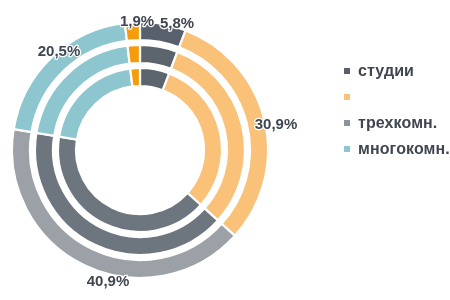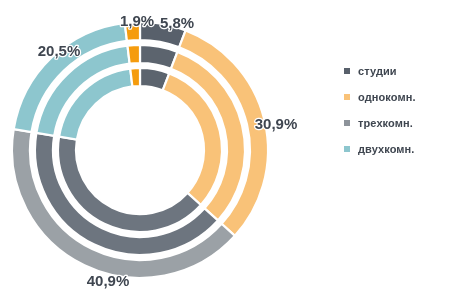--- a/index.html
+++ b/index.html
@@ -46,21 +46,21 @@
     height: 26px;
   }
   .legend-marker {
     width: 6px;
     height: 6px;
     flex: 0 0 6px;
     margin-right: 8px;
   }
   .legend-text {
     font-family: "Liberation Sans", sans-serif;
-    font-size: 11px;
+    font-size: 16px;
     font-weight: bold;
     color: #3f4650;
     white-space: nowrap;
     letter-spacing: 0.1px;
   }
 </style>
 </head>
 <body>
 
 <div id="chart-area">
@@ -92,23 +92,22 @@
   </svg>
 </div>
 
 <div id="legend">
   <div class="legend-row">
     <span class="legend-marker" style="background: rgb(88, 96, 107);"></span>
     <span class="legend-text">студии</span>
   </div>
   <div class="legend-row">
     <span class="legend-marker" style="background: rgb(249, 194, 120);"></span>
-    <span class="legend-text">однокомн.</span>
   </div>
   <div class="legend-row">
     <span class="legend-marker" style="background: rgb(141, 147, 154);"></span>
     <span class="legend-text">трехкомн.</span>
   </div>
   <div class="legend-row">
     <span class="legend-marker" style="background: rgb(141, 198, 206);"></span>
-    <span class="legend-text">двухкомн.</span>
+    <span class="legend-text">многокомн.</span>
   </div>
 </div>
 
 </body></html>

